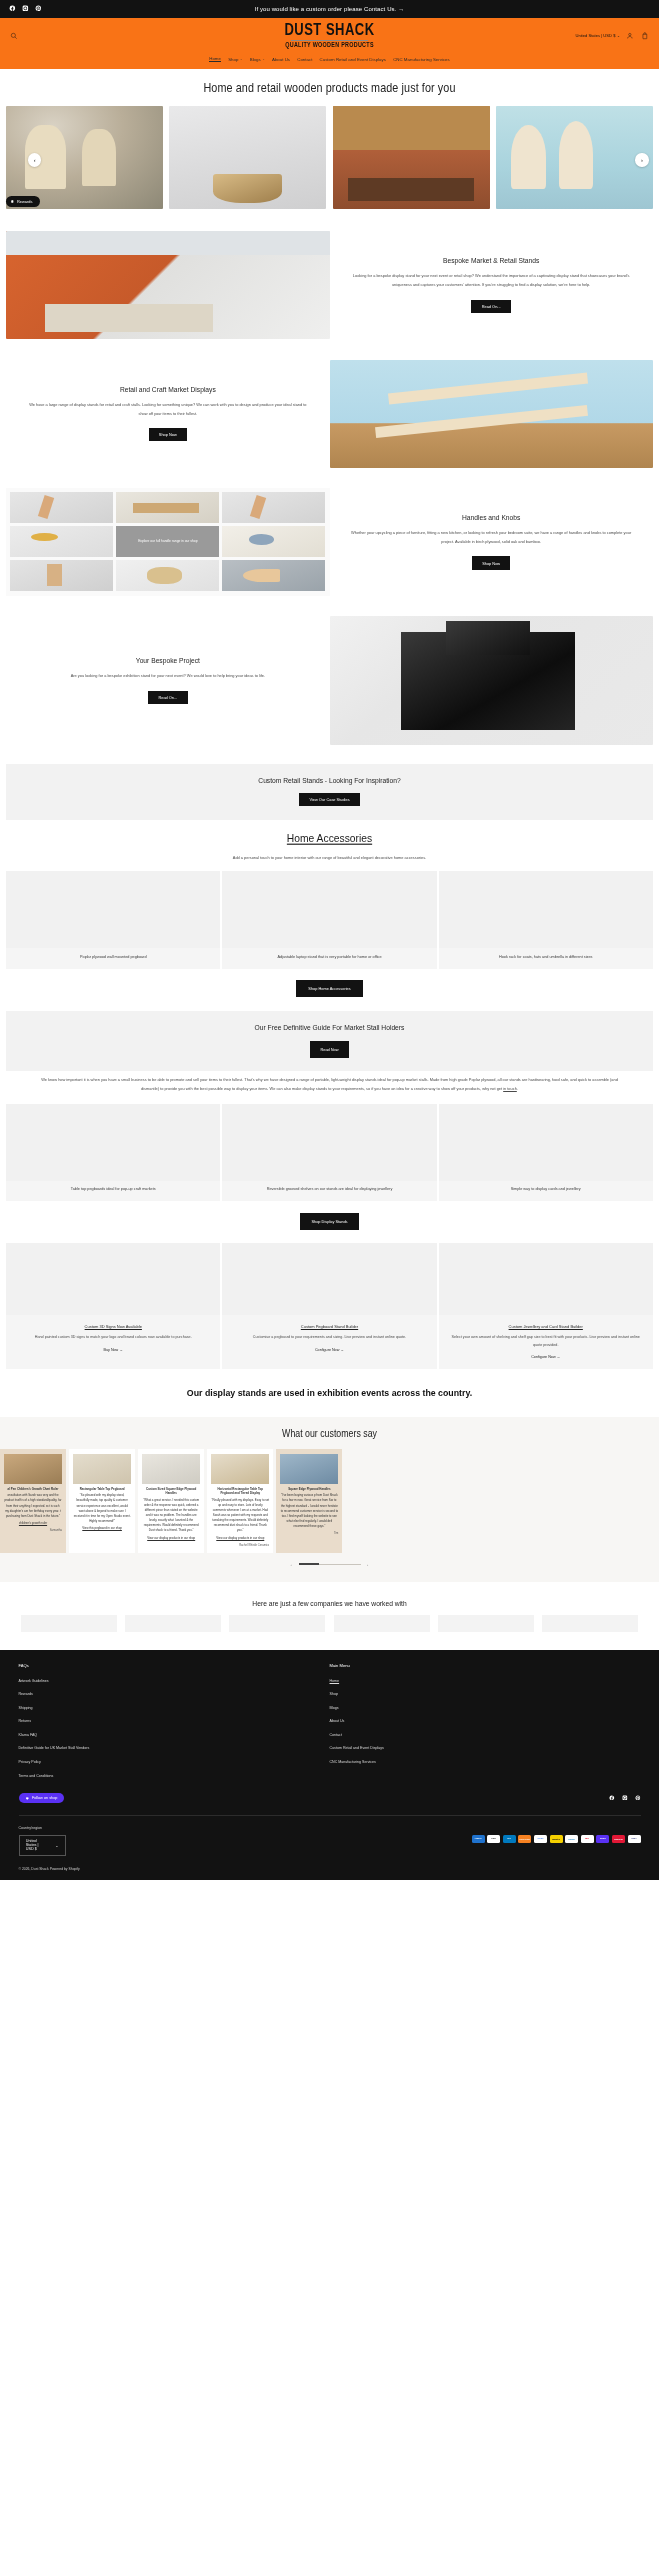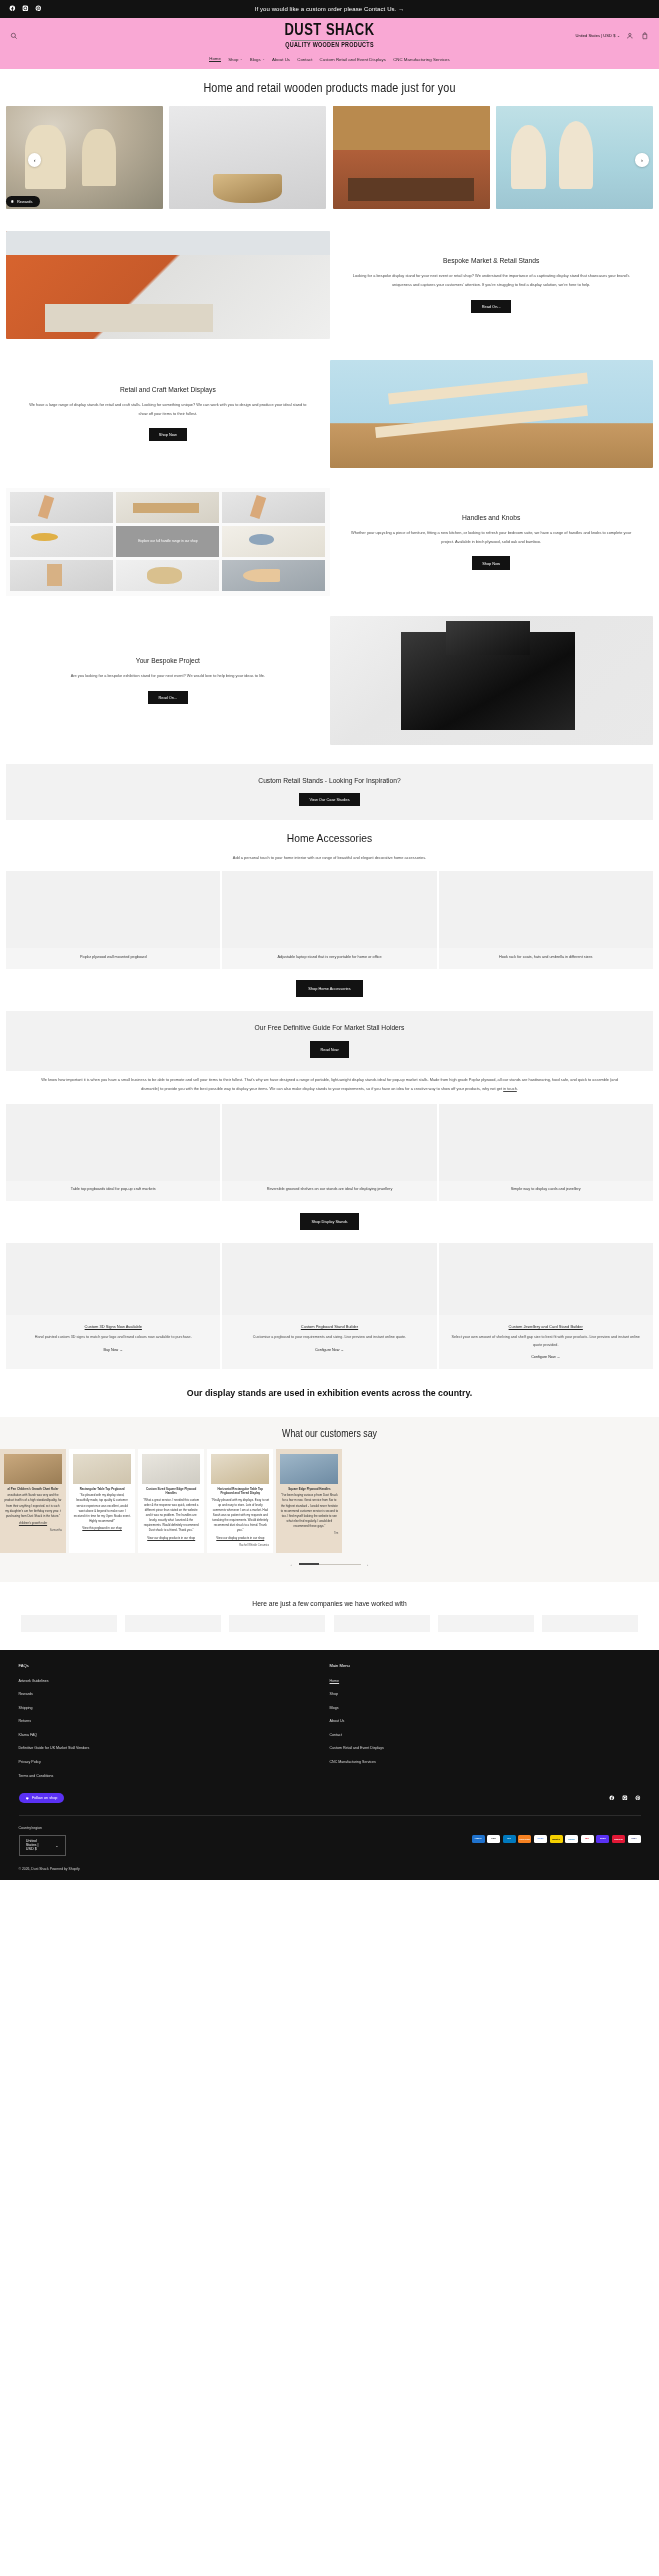--- a/index.html
+++ b/index.html
@@ -18,21 +18,21 @@
   }
   .announce .socials{display:flex; gap:6.2px; align-items:center;}
   .announce .socials svg{width:6.7px;height:6.7px;fill:#fff;}
   .announce .msg{
     position:absolute; left:0; right:0; text-align:center;
     font-size:6px; letter-spacing:0.1px; pointer-events:none;
   }
   .announce .msg span{pointer-events:auto;}
   
   header.site{
-    background:#f9a8d4; padding:5.2px 9.3px 0 9.3px; position:relative;
+    background:#f97316; padding:5.2px 9.3px 0 9.3px; position:relative;
   }
   .hdr-row{display:flex; align-items:center; justify-content:space-between; height:26px;}
   .hdr-left{width:93px;display:flex;align-items:center;}
   .hdr-right{width:93px;display:flex;align-items:center;justify-content:flex-end;gap:5.2px;}
   .icon-btn{background:none;border:none;cursor:pointer;display:flex;align-items:center;padding:1px;}
   .icon-btn svg{width:7.7px;height:7.7px;stroke:#121212;fill:none;stroke-width:1.5;}
   .locale{font-size:4.1px; color:#121212; display:flex;align-items:center;gap:1.5px;white-space:nowrap;}
   .locale .chev{font-size:3.6px;}
   .brand{flex:1;text-align:center;display:flex;flex-direction:column;align-items:center;justify-content:center;}
   .brand .b1{
@@ -131,21 +131,21 @@
   .hg-f{background:linear-gradient(160deg,#e4e4e4,#cfcfcf);}
   .hg-f:after{content:"";position:absolute;left:36%;top:10%;width:14%;height:72%;background:#d7b184;}
   .hg-g{background:linear-gradient(160deg,#f0f0f0,#e0e0e0);}
   .hg-g:after{content:"";position:absolute;left:30%;top:20%;width:34%;height:56%;background:#d9c08e;border-radius:40%;}
   .hg-h{background:linear-gradient(160deg,#b9bfc4,#9aa3aa);}
   .hg-h:after{content:"";position:absolute;left:20%;top:28%;width:36%;height:42%;background:#e8c79b;border-radius:50% 8% 8% 50%;}
   
   .band{background:#f2f2f2;margin:0 6.2px;padding:13.4px 0;text-align:center;}
   .band h2{font-size:6.7px;font-weight:400;color:#1e1e1e;transform:scaleY(1.12);margin-bottom:9.3px;}
   
-  .sec-head{text-align:center;padding:13.4px 0 5.2px 0;}
+  .sec-head{text-align:center;padding:13.4px 0 5.2px 0;text-decoration:underline;}
   .sec-head h2{font-size:10.3px;font-weight:400;color:#1a1a1a;transform:scaleY(1.14);}
   .sec-sub{text-align:center;font-size:3.9px;color:#4a4a4a;padding:4.1px 62px 9.3px 62px;line-height:2.2;}
   
   .cards3{display:grid;grid-template-columns:repeat(3,1fr);gap:2.1px;padding:0 6.2px;}
   .card3{background:#f5f5f5;padding:0 0 7.2px 0;display:flex;flex-direction:column;}
   .card3 .pic{width:100%;height:77px;background:#f1f1f1;}
   .card3 .cap{font-size:3.8px;color:#3b3b3b;text-align:center;padding:5.2px 12.4px 0 12.4px;line-height:2.1;}
   .center-btn{text-align:center;padding:11.3px 0 13.4px 0;}
   
   .ds-pic-a{background:linear-gradient(170deg,#efe6d6,#ded2bb);}

